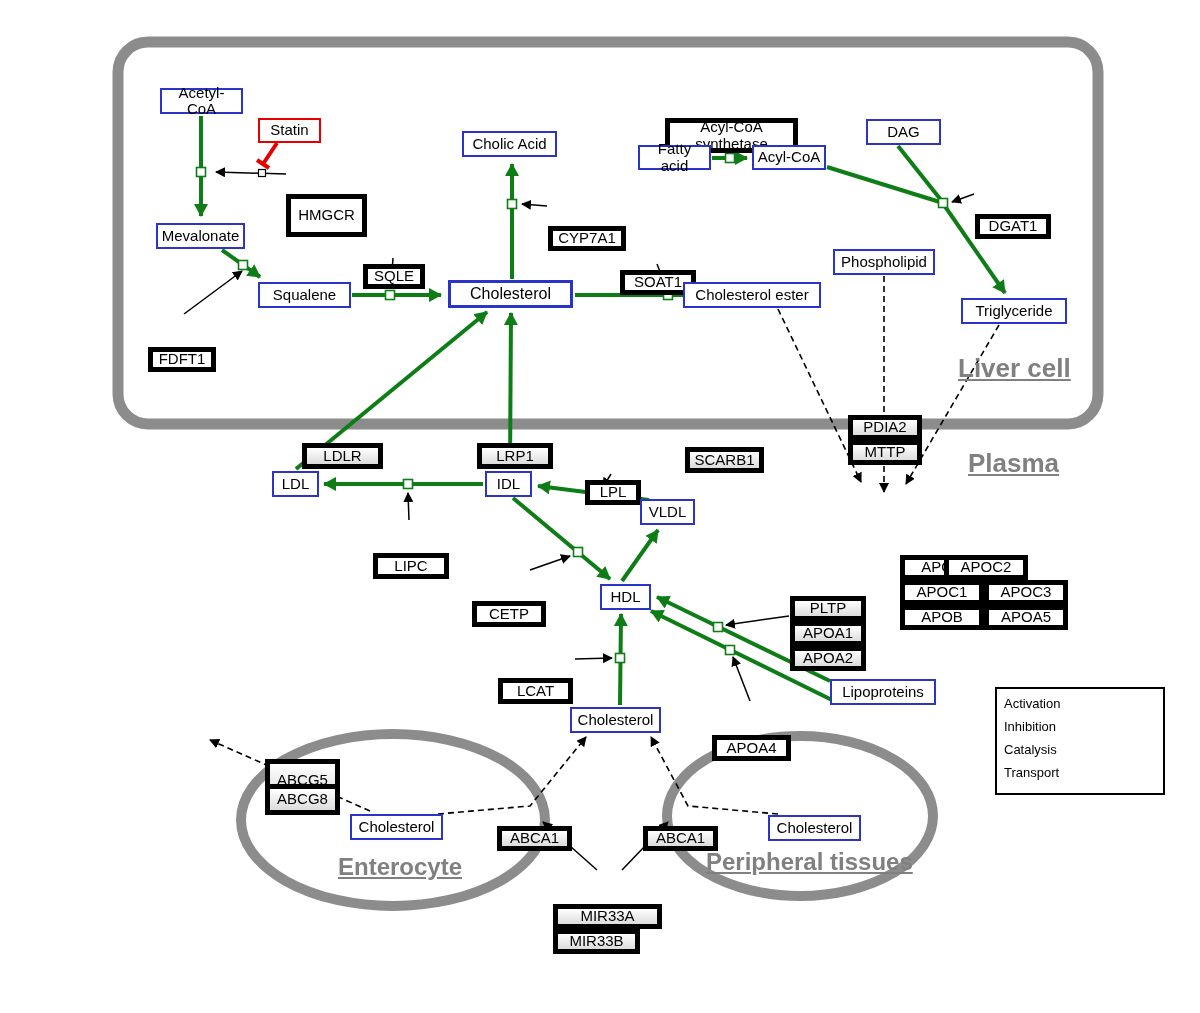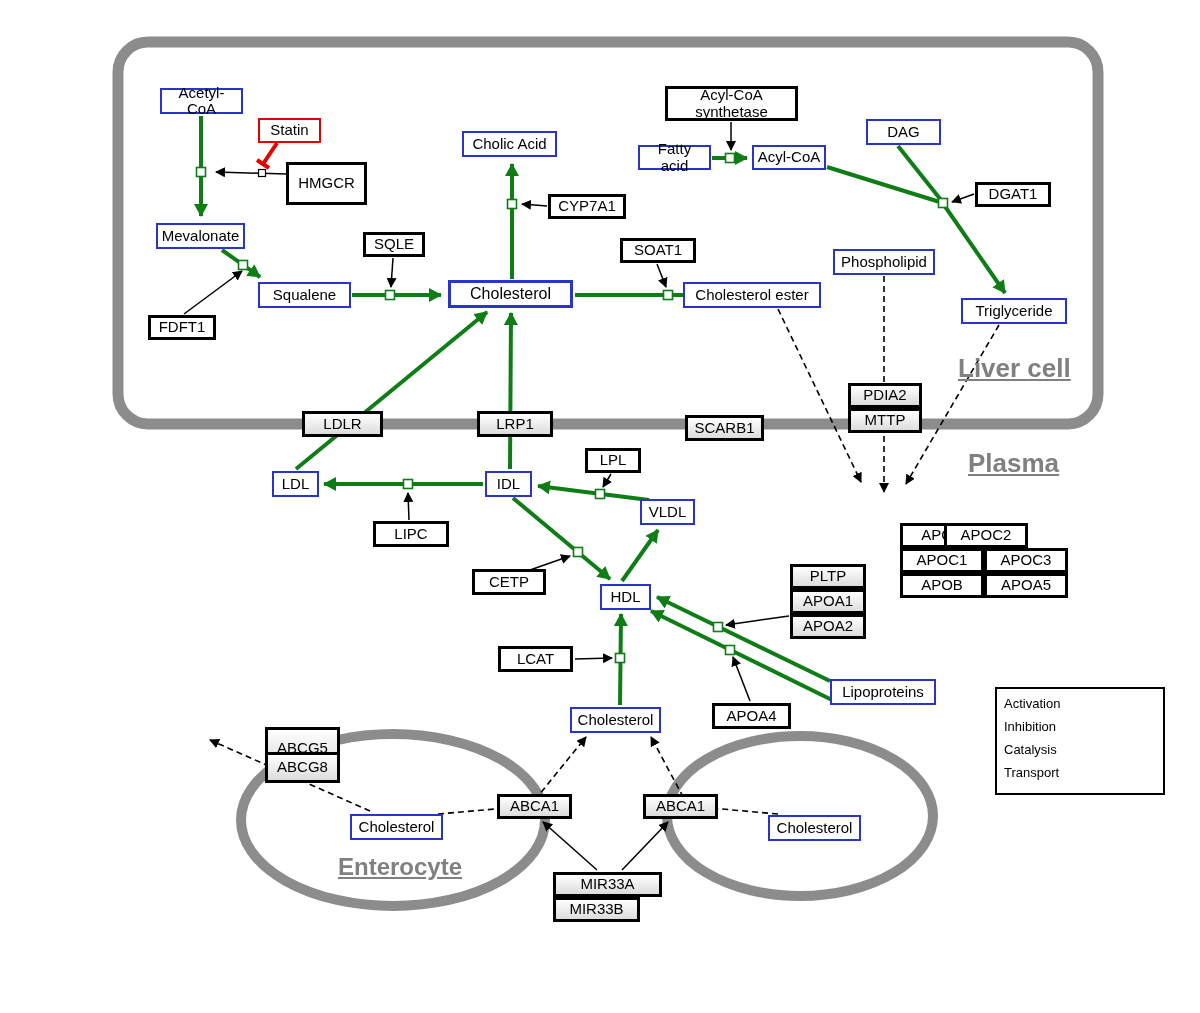--- a/index.html
+++ b/index.html
@@ -3,21 +3,21 @@
 <meta charset="utf-8">
 <style>
   html,body { margin:0; padding:0; background:#fff; }
   #canvas { position:relative; width:1200px; height:1013px; background:#fff; overflow:hidden;
             font-family:"Liberation Sans", sans-serif; }
   #edges { position:absolute; left:0; top:0; }
   .b { position:absolute; box-sizing:border-box; display:flex; align-items:center; justify-content:center;
        text-align:center; background:#fff; font-size:15px; line-height:1.08; color:#000; padding:0 3px; }
   .met  { border:2px solid #2a35c8; }
   .met3 { border:3px solid #2a35c8; font-size:16px; }
-  .gene { border:3px solid #000000; }
+  .gene { border:5px solid #000000;margin-top:32px; }
   .grad { background:linear-gradient(180deg,#ffffff 0%,#dcdcdc 100%); }
   .red  { border:2px solid #e60000; }
   .rlabel { position:absolute; font-weight:bold; color:#808080; white-space:nowrap;text-decoration:underline; }
   .legend { position:absolute; left:995px; top:687px; width:166px; height:104px;
             border:2px solid #000; background:#fff; }
   .lgl { position:absolute; font-size:13px; height:16px; display:flex; align-items:center; color:#000; }
 </style>
 </head>
 <body>
 
@@ -181,20 +181,21 @@
 
   <div class="b gene grad" style="left:643px;top:794px;width:75px;height:25px">ABCA1</div>
   <div class="b met" style="left:768px;top:815px;width:93px;height:26px">Cholesterol</div>
 
   <div class="b gene grad" style="left:553px;top:872px;width:109px;height:25px">MIR33A</div>
   <div class="b gene grad" style="left:553px;top:897px;width:87px;height:25px">MIR33B</div>
 
   <div class="rlabel" style="left:958px;top:353px;font-size:26px">Liver cell</div>
   <div class="rlabel" style="left:968px;top:448px;font-size:26px">Plasma</div>
   <div class="rlabel" style="left:338px;top:853px;font-size:24px">Enterocyte</div>
+  <div class="rlabel" style="left:706px;top:848px;font-size:24px">Peripheral tissues</div>
 
   <div class="legend"></div>
   <div class="lgl" style="left:1004px;top:695px">Activation</div>
   <div class="lgl" style="left:1004px;top:718px">Inhibition</div>
   <div class="lgl" style="left:1004px;top:741px">Catalysis</div>
   <div class="lgl" style="left:1004px;top:764px">Transport</div>
 
 </div>
 
 </body></html>

